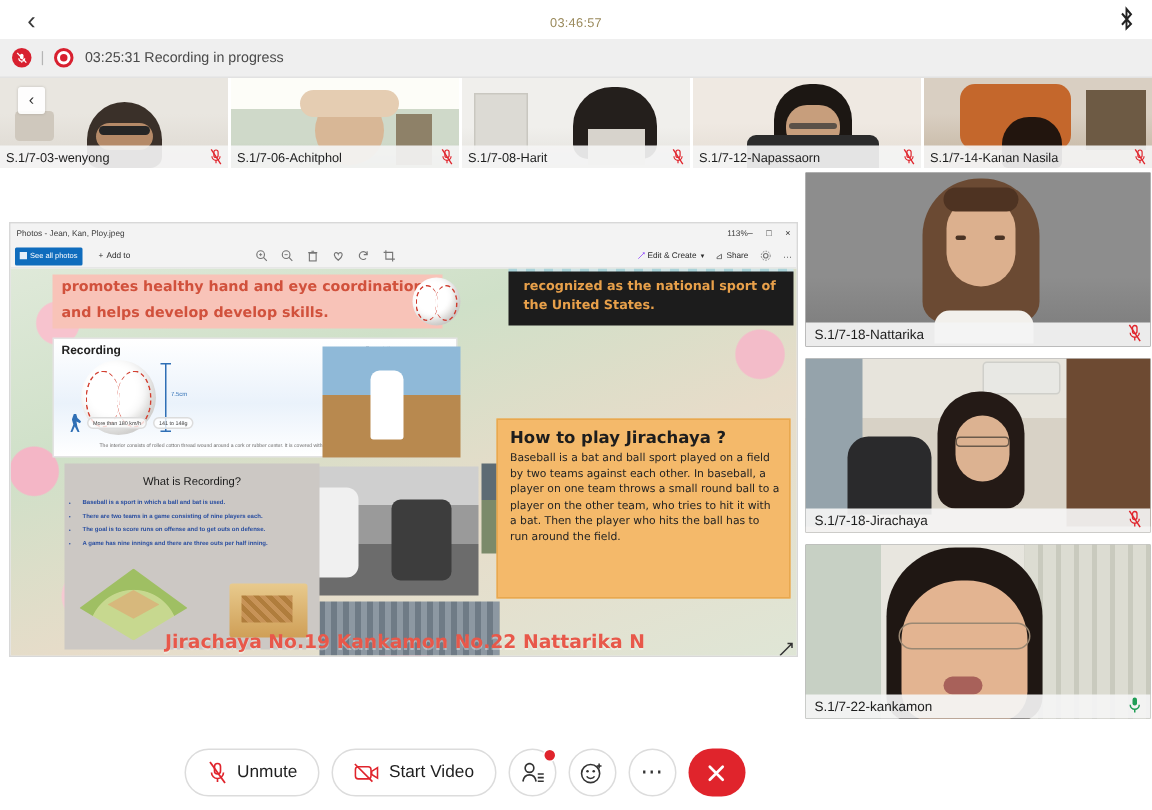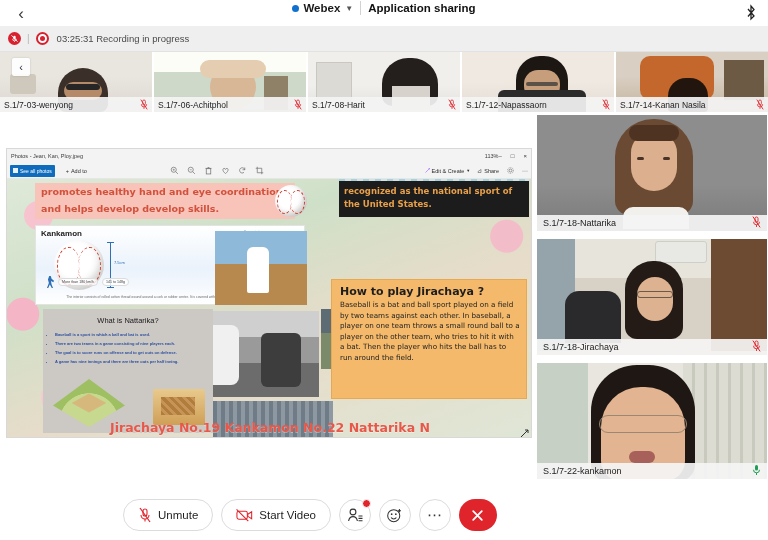--- a/index.html
+++ b/index.html
@@ -114,21 +114,21 @@
                background:radial-gradient(circle at 34% 30%, #fff 0 48%, #e6e2db 100%);
                box-shadow:inset -3px -3px 6px rgba(0,0,0,.18); }
   .band-ball::before, .band-ball::after {
     content:""; position:absolute; top:5px; width:14px; height:22px;
     border:1.3px dashed #cf3b2e; border-radius:50%; }
   .band-ball::before { left:2px; border-right:none; }
   .band-ball::after  { right:2px; border-left:none; }
 
   .darkbox { position:absolute; right:4px; top:2px; width:190px; height:36px; background:#1c1c1c; }
   .darkbox p { font-family:"DejaVu Sans", sans-serif; font-size:8.5px; color:#e8a04a;
-               line-height:13px; padding:4px 5px; font-weight:bold; }
+               line-height:13px; padding:4px 10px; font-weight:bold; }
   .teal-strip { position:absolute; right:4px; top:0px; width:190px; height:3px;
                 background:repeating-linear-gradient(90deg,#a8d2d8 0 6px,#cfe4e6 6px 12px); }
 
   
   .bb-panel { position:absolute; left:28px; top:46px; width:270px; height:80px;
               background:linear-gradient(180deg,#ffffff 0%,#eaf2fb 55%,#ffffff 100%);
               border:1px solid #e3e3e3; }
   .bb-title { font-size:8px; font-weight:bold; color:#222; padding:3px 0 0 5px; }
   .bb-pres { position:absolute; right:40px; top:4px; font-size:3.6px; color:#9aa6b5; text-align:center; }
   .big-ball { position:absolute; left:18px; top:14px; width:50px; height:50px; border-radius:50%;
@@ -223,29 +223,20 @@
   .dots { font-size:15px; color:#333; letter-spacing:1px; line-height:8px; }
 </style>
 </head>
 <body>
 
 <div id="app">
 
   <div class="header">
     <div class="back-chevron">‹</div>
     <div class="header-center">
-      <div class="header-row">
-        <span class="webex-brand">
-          <span class="webex-dot"></span>
-          <span>Webex</span>
-          <span class="chev-sm">▼</span>
-        </span>
-        <span class="hdr-div"></span>
-        <span class="hdr-title">Application sharing</span>
-      </div>
       <div class="hdr-timer">03:46:57</div>
     </div>
     <div class="bt-icon">
       <svg viewBox="0 0 16 18" width="16" height="18">
         <path d="M5 5 L11 12 L8 15 L8 2 L11 5.5 L5 12.5" fill="none" stroke="#222" stroke-width="1.3"></path>
       </svg>
     </div>
   </div>
 
   <div class="recbar">
@@ -446,21 +437,21 @@
           <p class="clip">promotes healthy hand and eye coordination</p>
           <p>and helps develop develop skills.</p>
           <span class="band-ball"></span>
         </div>
 
         <div class="darkbox">
           <p>recognized as the national sport of the United States.</p>
         </div>
 
         <div class="bb-panel">
-          <div class="bb-title">Kankamon</div>
+          <div class="bb-title">Recording</div>
           <div class="bb-pres">
             <div>Presentation</div>
             <div>The ball</div>
           </div>
           <div class="big-ball"></div>
           <div class="dim-line"></div>
           <div class="dim-lbl">7.5cm</div>
           <div class="cut-ball"></div>
           <div class="stat-row">
             <span class="runner"></span>
@@ -469,21 +460,21 @@
           </div>
           <div class="panel-foot">The interior consists of rolled cotton thread wound around a cork or rubber center. It is covered with two pieces of cow skin and is seamed.</div>
         </div>
 
         <div class="ph-batter"></div>
         <div class="ph-stadium"></div>
         <div class="ph-bw"></div>
         <div class="ph-fans"></div>
 
         <div class="wi-panel">
-          <div class="wi-title">What is Nattarika?</div>
+          <div class="wi-title">What is Recording?</div>
           <ul class="wi-list">
             <li>Baseball is a sport in which a ball and bat is used.</li>
             <li>There are two teams in a game consisting of nine players each.</li>
             <li>The goal is to score runs on offense and to get outs on defense.</li>
             <li>A game has nine innings and there are three outs per half inning.</li>
           </ul>
           <div class="field-dia"></div>
           <div class="bat-badge"></div>
         </div>
 

